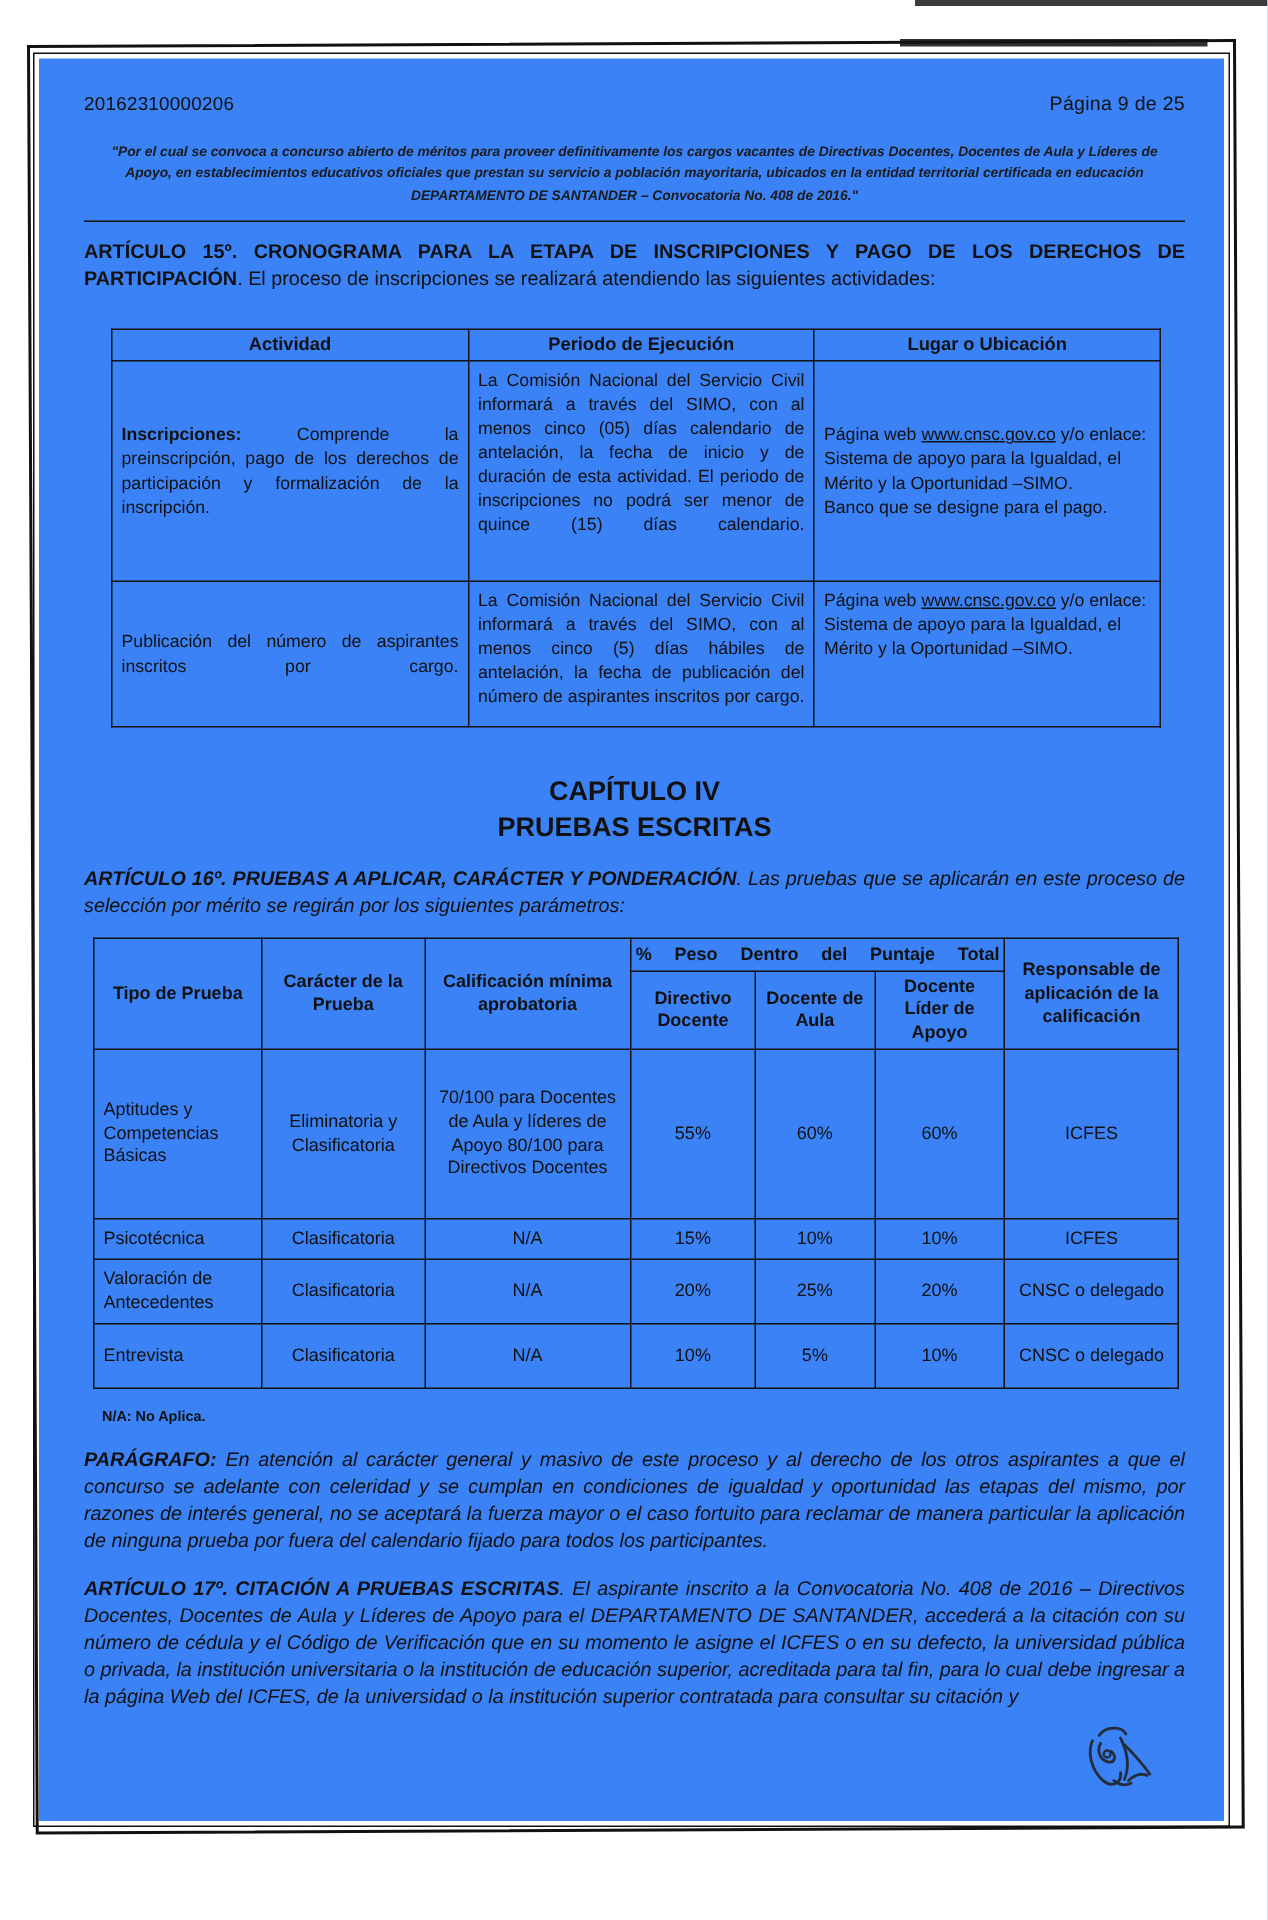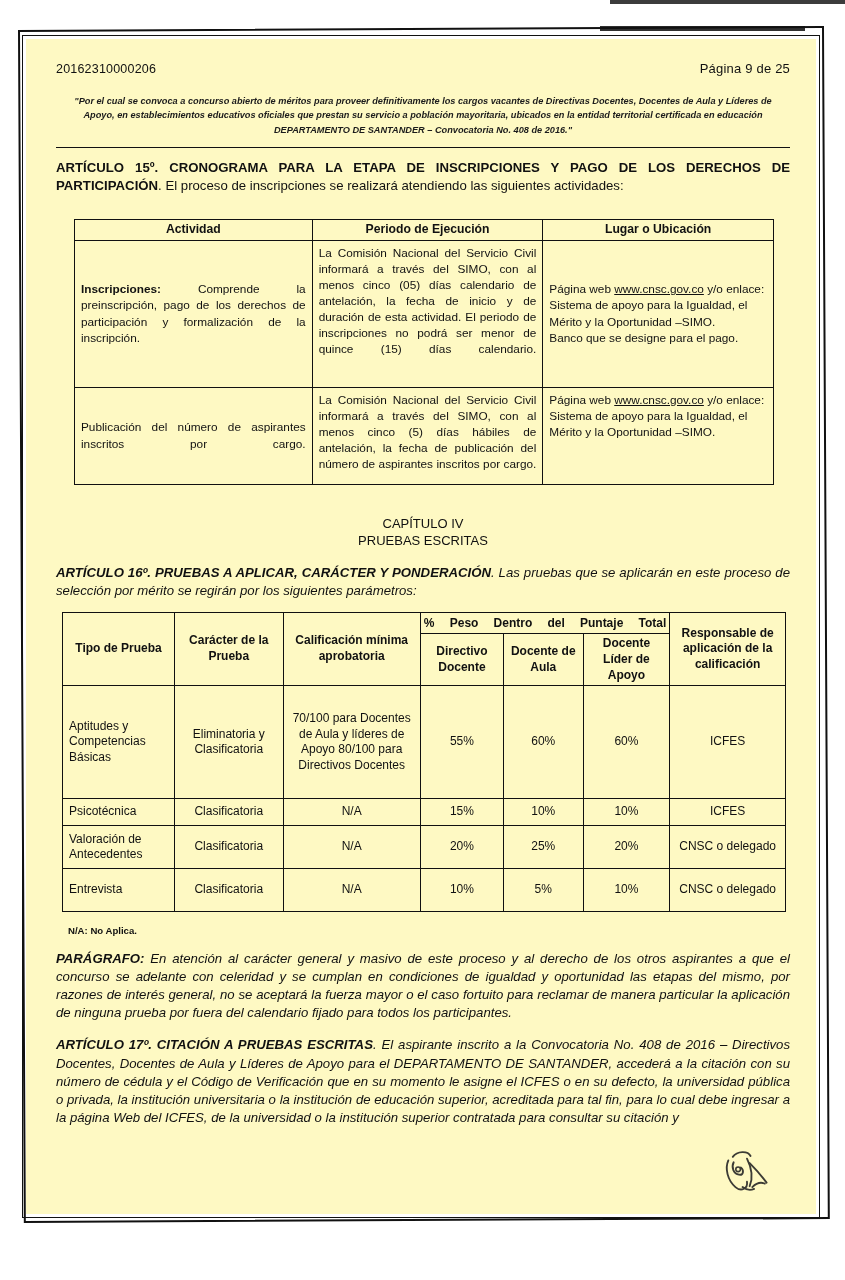--- a/index.html
+++ b/index.html
@@ -58,21 +58,21 @@
     right: 4px;
     bottom: 5px;
     border: 1.5px solid #111;
   }
   .page {
     position: absolute;
     left: 8px;
     top: 9px;
     right: 8px;
     bottom: 9px;
-    background: #fef9c3;
+    background: #3b82f6;
     overflow: hidden;
   }
 
   .page-inner {
     position: absolute;
     left: 30px;
     right: 26px;
     top: 22px;
   }
 
@@ -110,22 +110,22 @@
     font-size: 13.2px;
     line-height: 1.37;
     text-align: justify;
   }
   p.body.sp { margin-top: 14px; font-style: italic; }
   .b { font-weight: bold; }
 
   
   .chapter {
     text-align: center;
-    font-weight: normal;
-    font-size: 13px;
+    font-weight: bold;
+    font-size: 18px;
     line-height: 1.35;
     margin-top: 30px;
   }
 
   
   table.doc-table {
     border-collapse: collapse;
     table-layout: fixed;
     width: 100%;
     margin: 0 auto;

